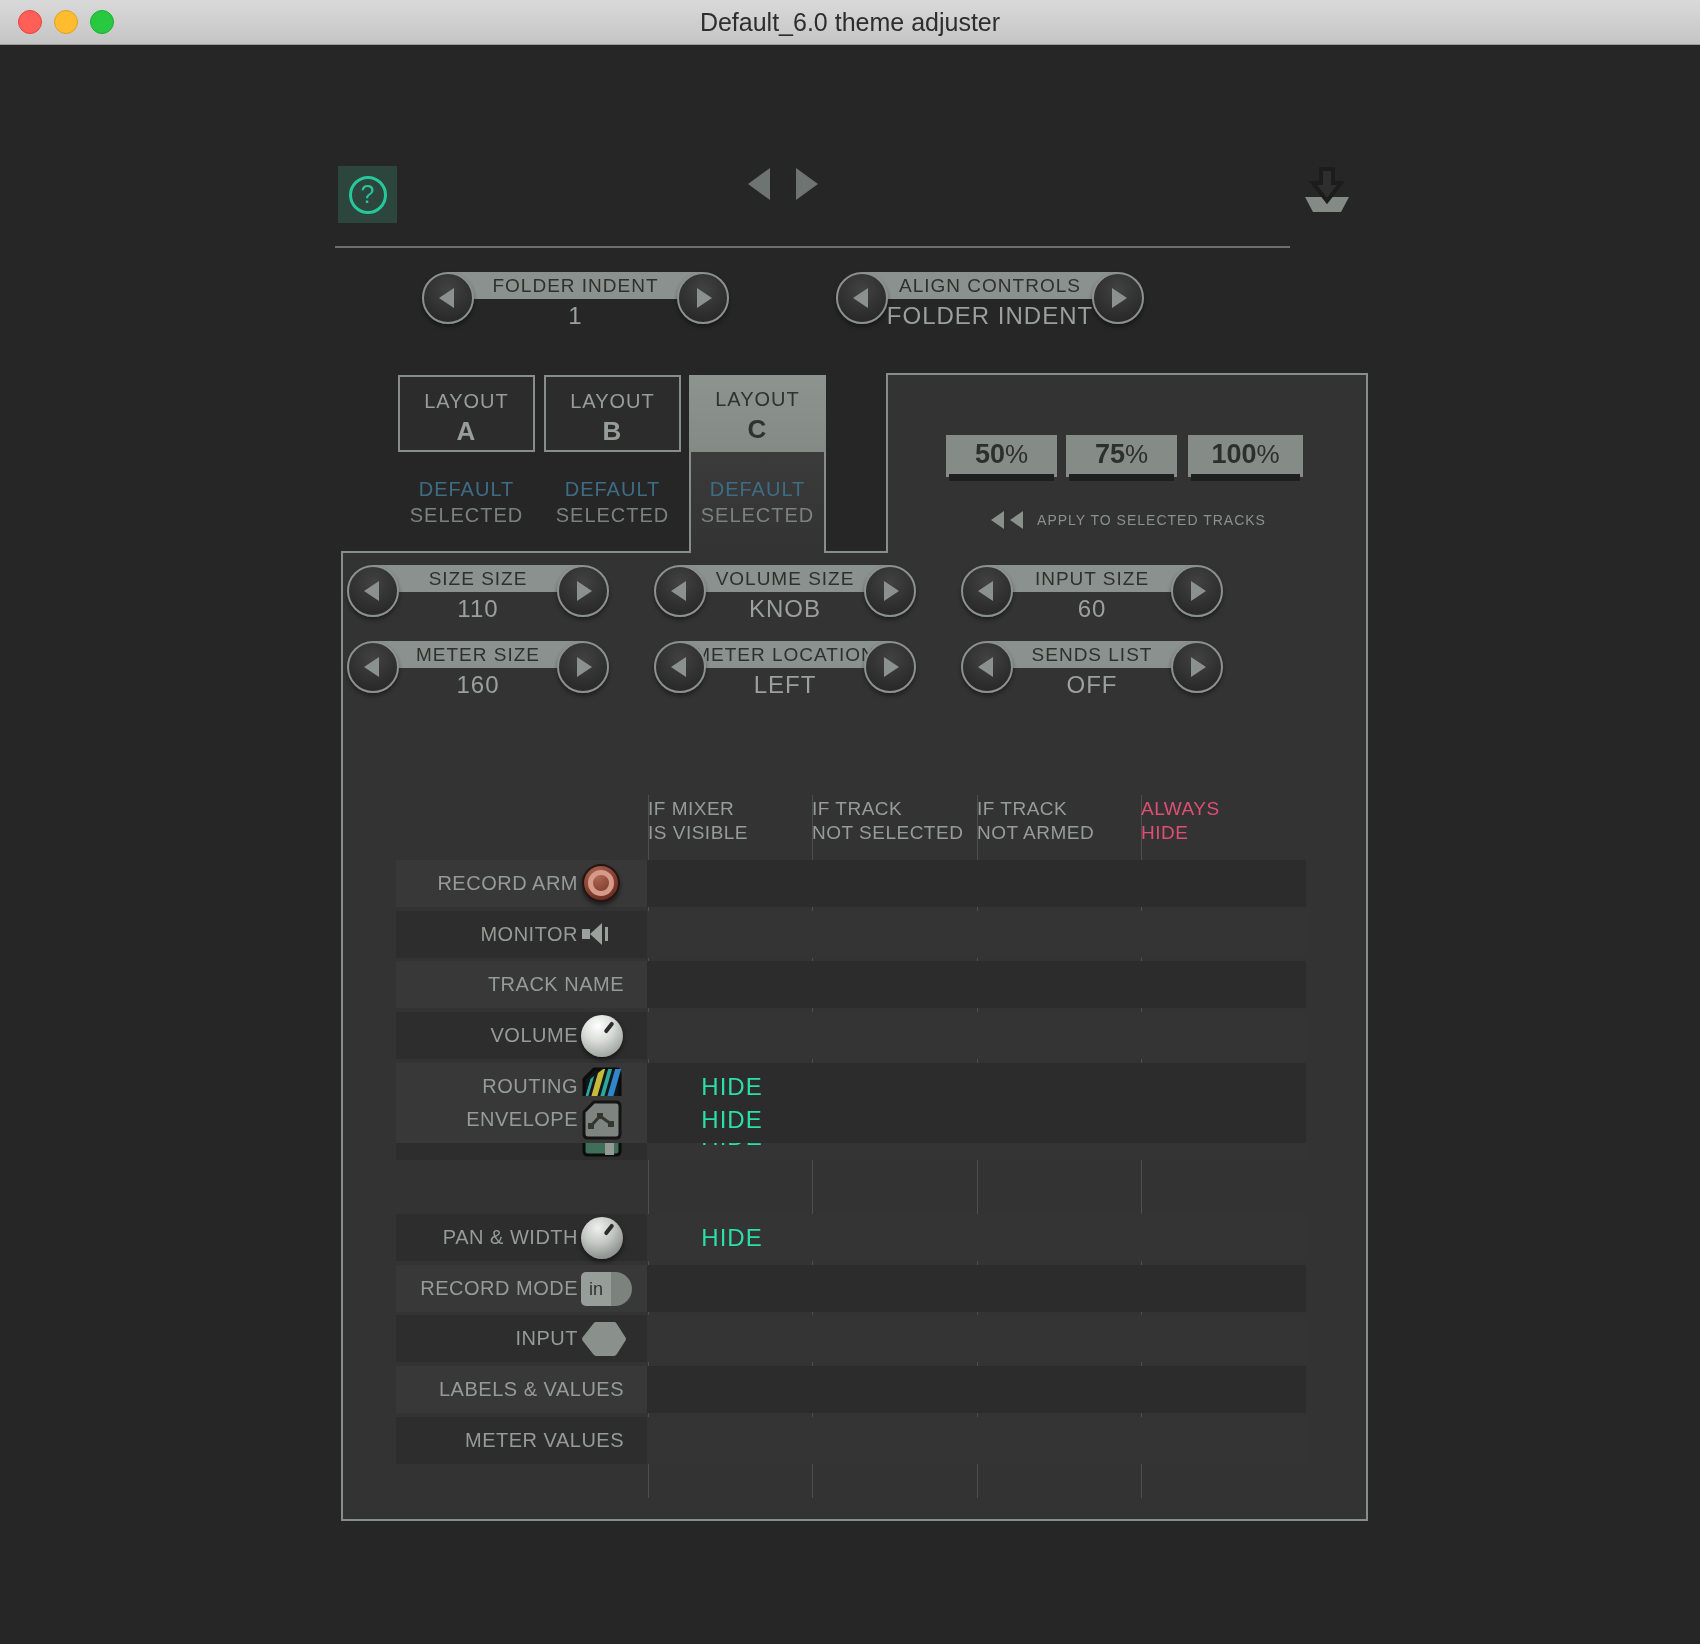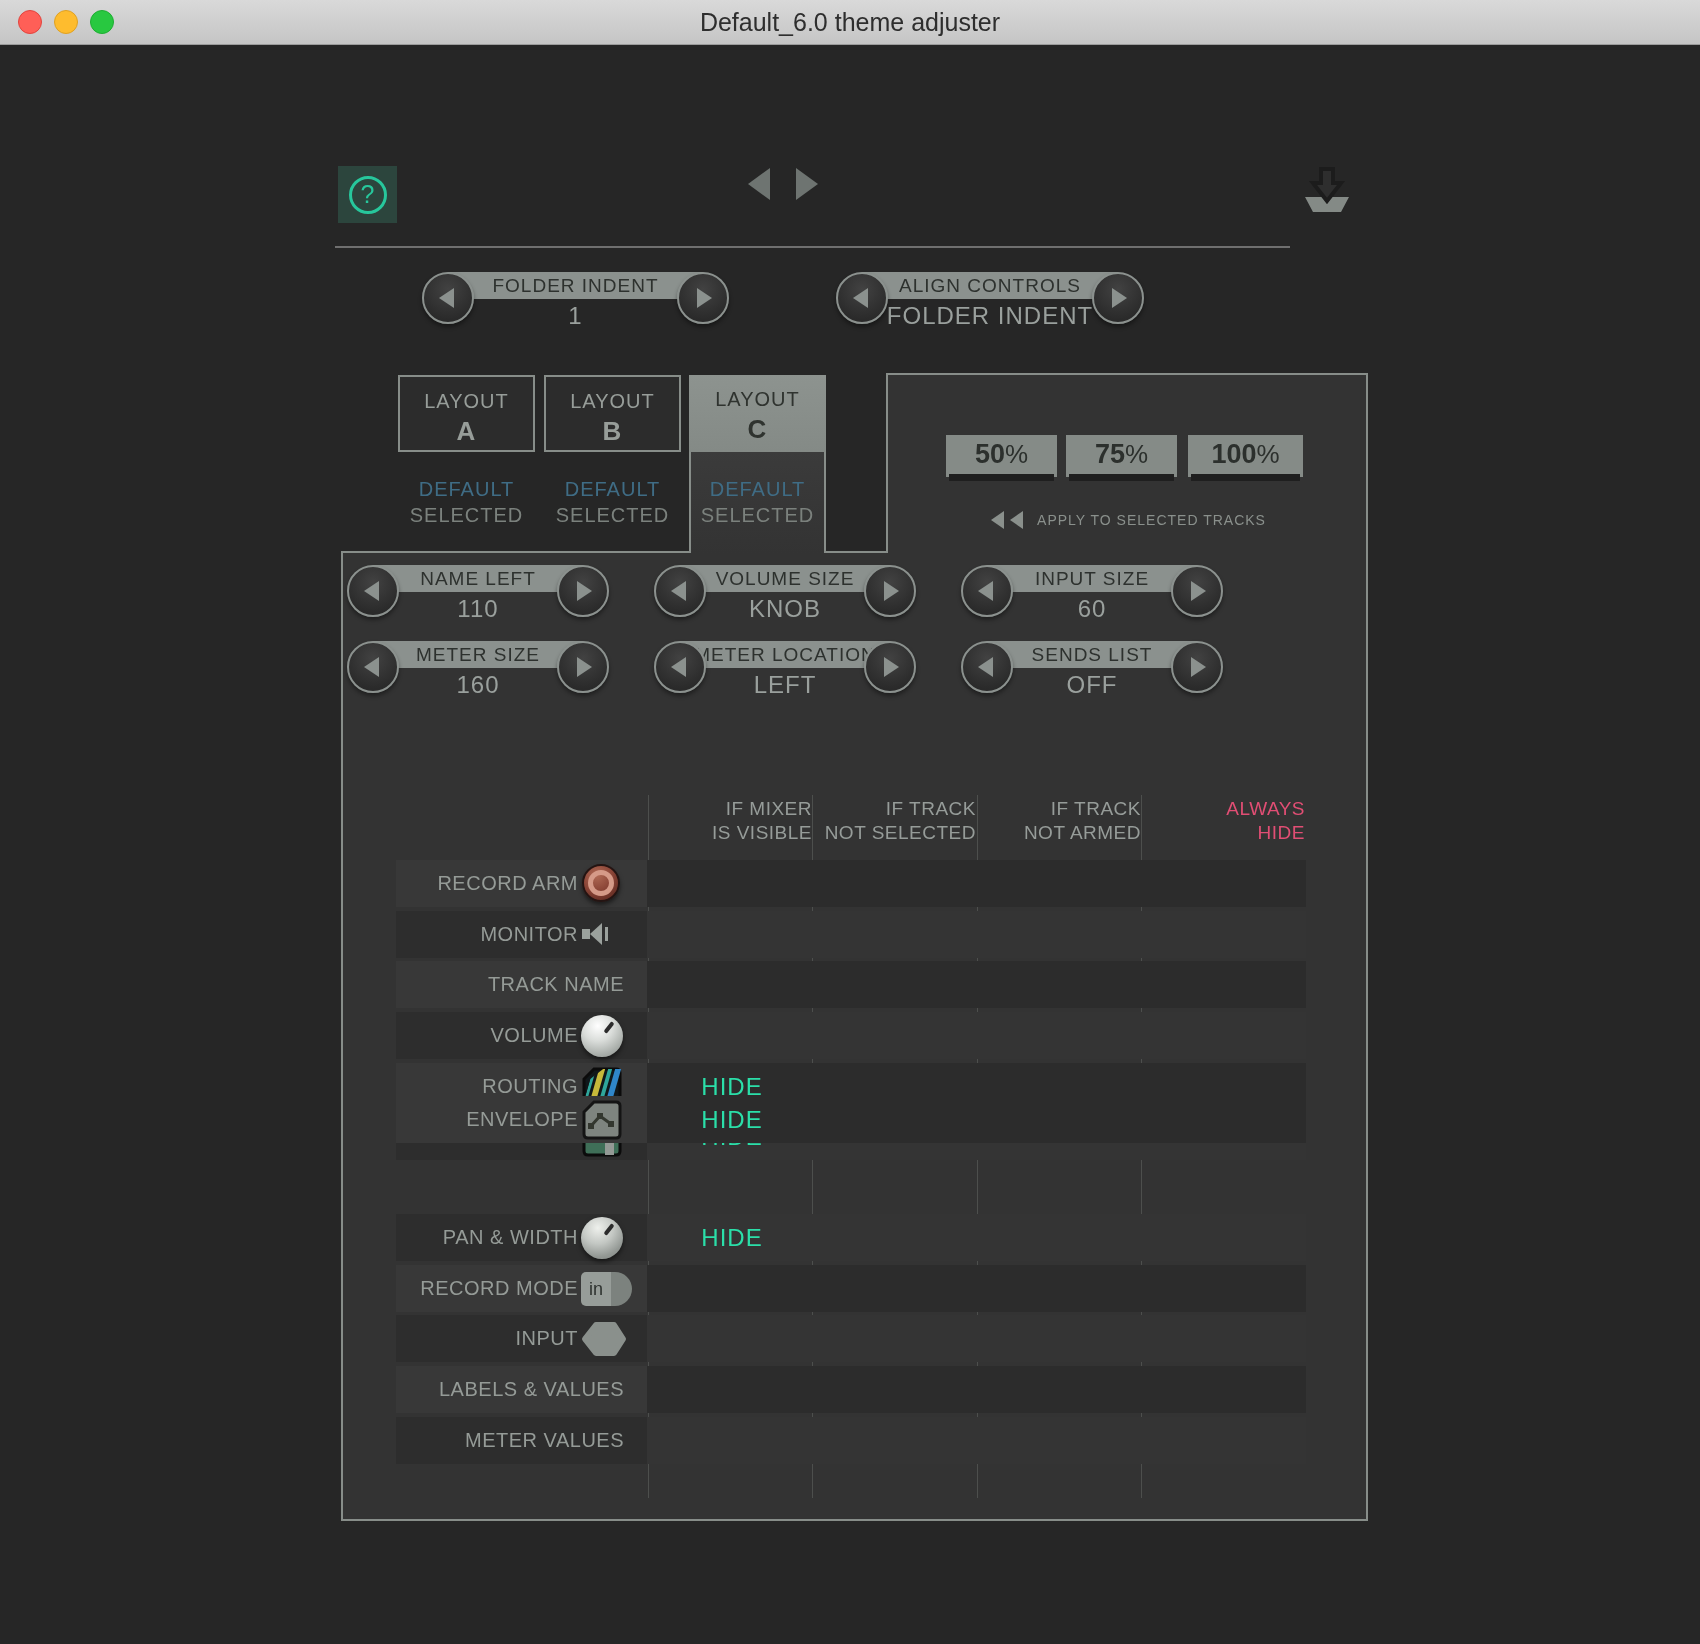--- a/index.html
+++ b/index.html
@@ -70,21 +70,21 @@
   .scale-btn .n{font-size:27px;font-weight:bold;}
   .scale-btn .p{font-size:26px;font-weight:normal;}
   .scale-shadow{position:absolute;top:474px;height:7px;background:#1f1f1f;}
   .apply-row{position:absolute;left:936px;top:505px;width:385px;height:30px;display:flex;
              align-items:center;justify-content:center;gap:6px;cursor:pointer;}
   .apply-txt{font-size:14px;color:#8a908c;letter-spacing:1px;white-space:nowrap;margin-left:8px;}
   .tri.a-left{border-top:9px solid transparent;border-bottom:9px solid transparent;border-right:13px solid #8a908c;}
 
   
   .col-line{position:absolute;top:795px;width:1px;height:703px;background:#4d4f4d;}
-  .col-head{position:absolute;top:797px;width:164px;text-align:right;font-size:19px;line-height:24px;
+  .col-head{position:absolute;top:797px;width:164px;text-align:left;font-size:19px;line-height:24px;
             color:#969c99;letter-spacing:.5px;}
   .col-head.accent{color:#e14e74;}
   .trow{position:absolute;left:396px;width:910px;height:47px;}
   .trow .lab-bg{position:absolute;left:0;top:0;width:251px;height:47px;}
   .trow .dat-bg{position:absolute;left:251px;top:0;width:659px;height:47px;}
   .trow.odd .lab-bg{background:#383838;} .trow.odd .dat-bg{background:#2c2c2c;}
   .trow.even .lab-bg{background:#2d2d2d;} .trow.even .dat-bg{background:#343434;}
   .trow .rlabel{position:absolute;left:0;top:0;width:182px;height:47px;line-height:47px;
                 text-align:right;font-size:20px;color:#959b97;letter-spacing:.5px;}
   .trow .icon-slot{position:absolute;left:185px;top:3px;width:44px;height:41px;}
@@ -200,21 +200,21 @@
     <span class="n">100</span><span class="p">%</span>
   </div>
   <div class="scale-shadow" style="left:1191px;width:109px;"></div>
   <div class="apply-row">
     <span class="tri a-left"></span>
     <span class="tri a-left"></span>
     <span class="apply-txt">APPLY TO SELECTED TRACKS</span>
   </div>
 
   <div class="spin" style="left:347px;top:565px;width:262px;height:56px;">
-    <div class="spin-bar">NAME LEFT</div>
+    <div class="spin-bar">SIZE SIZE</div>
     <div class="spin-val">110</div>
     <div class="spin-btn l">
         <span class="tri s-left"></span>
       </div>
     <div class="spin-btn r">
         <span class="tri s-right"></span>
       </div>
   </div>
   <div class="spin" style="left:654px;top:565px;width:262px;height:56px;">
     <div class="spin-bar">VOLUME SIZE</div>

